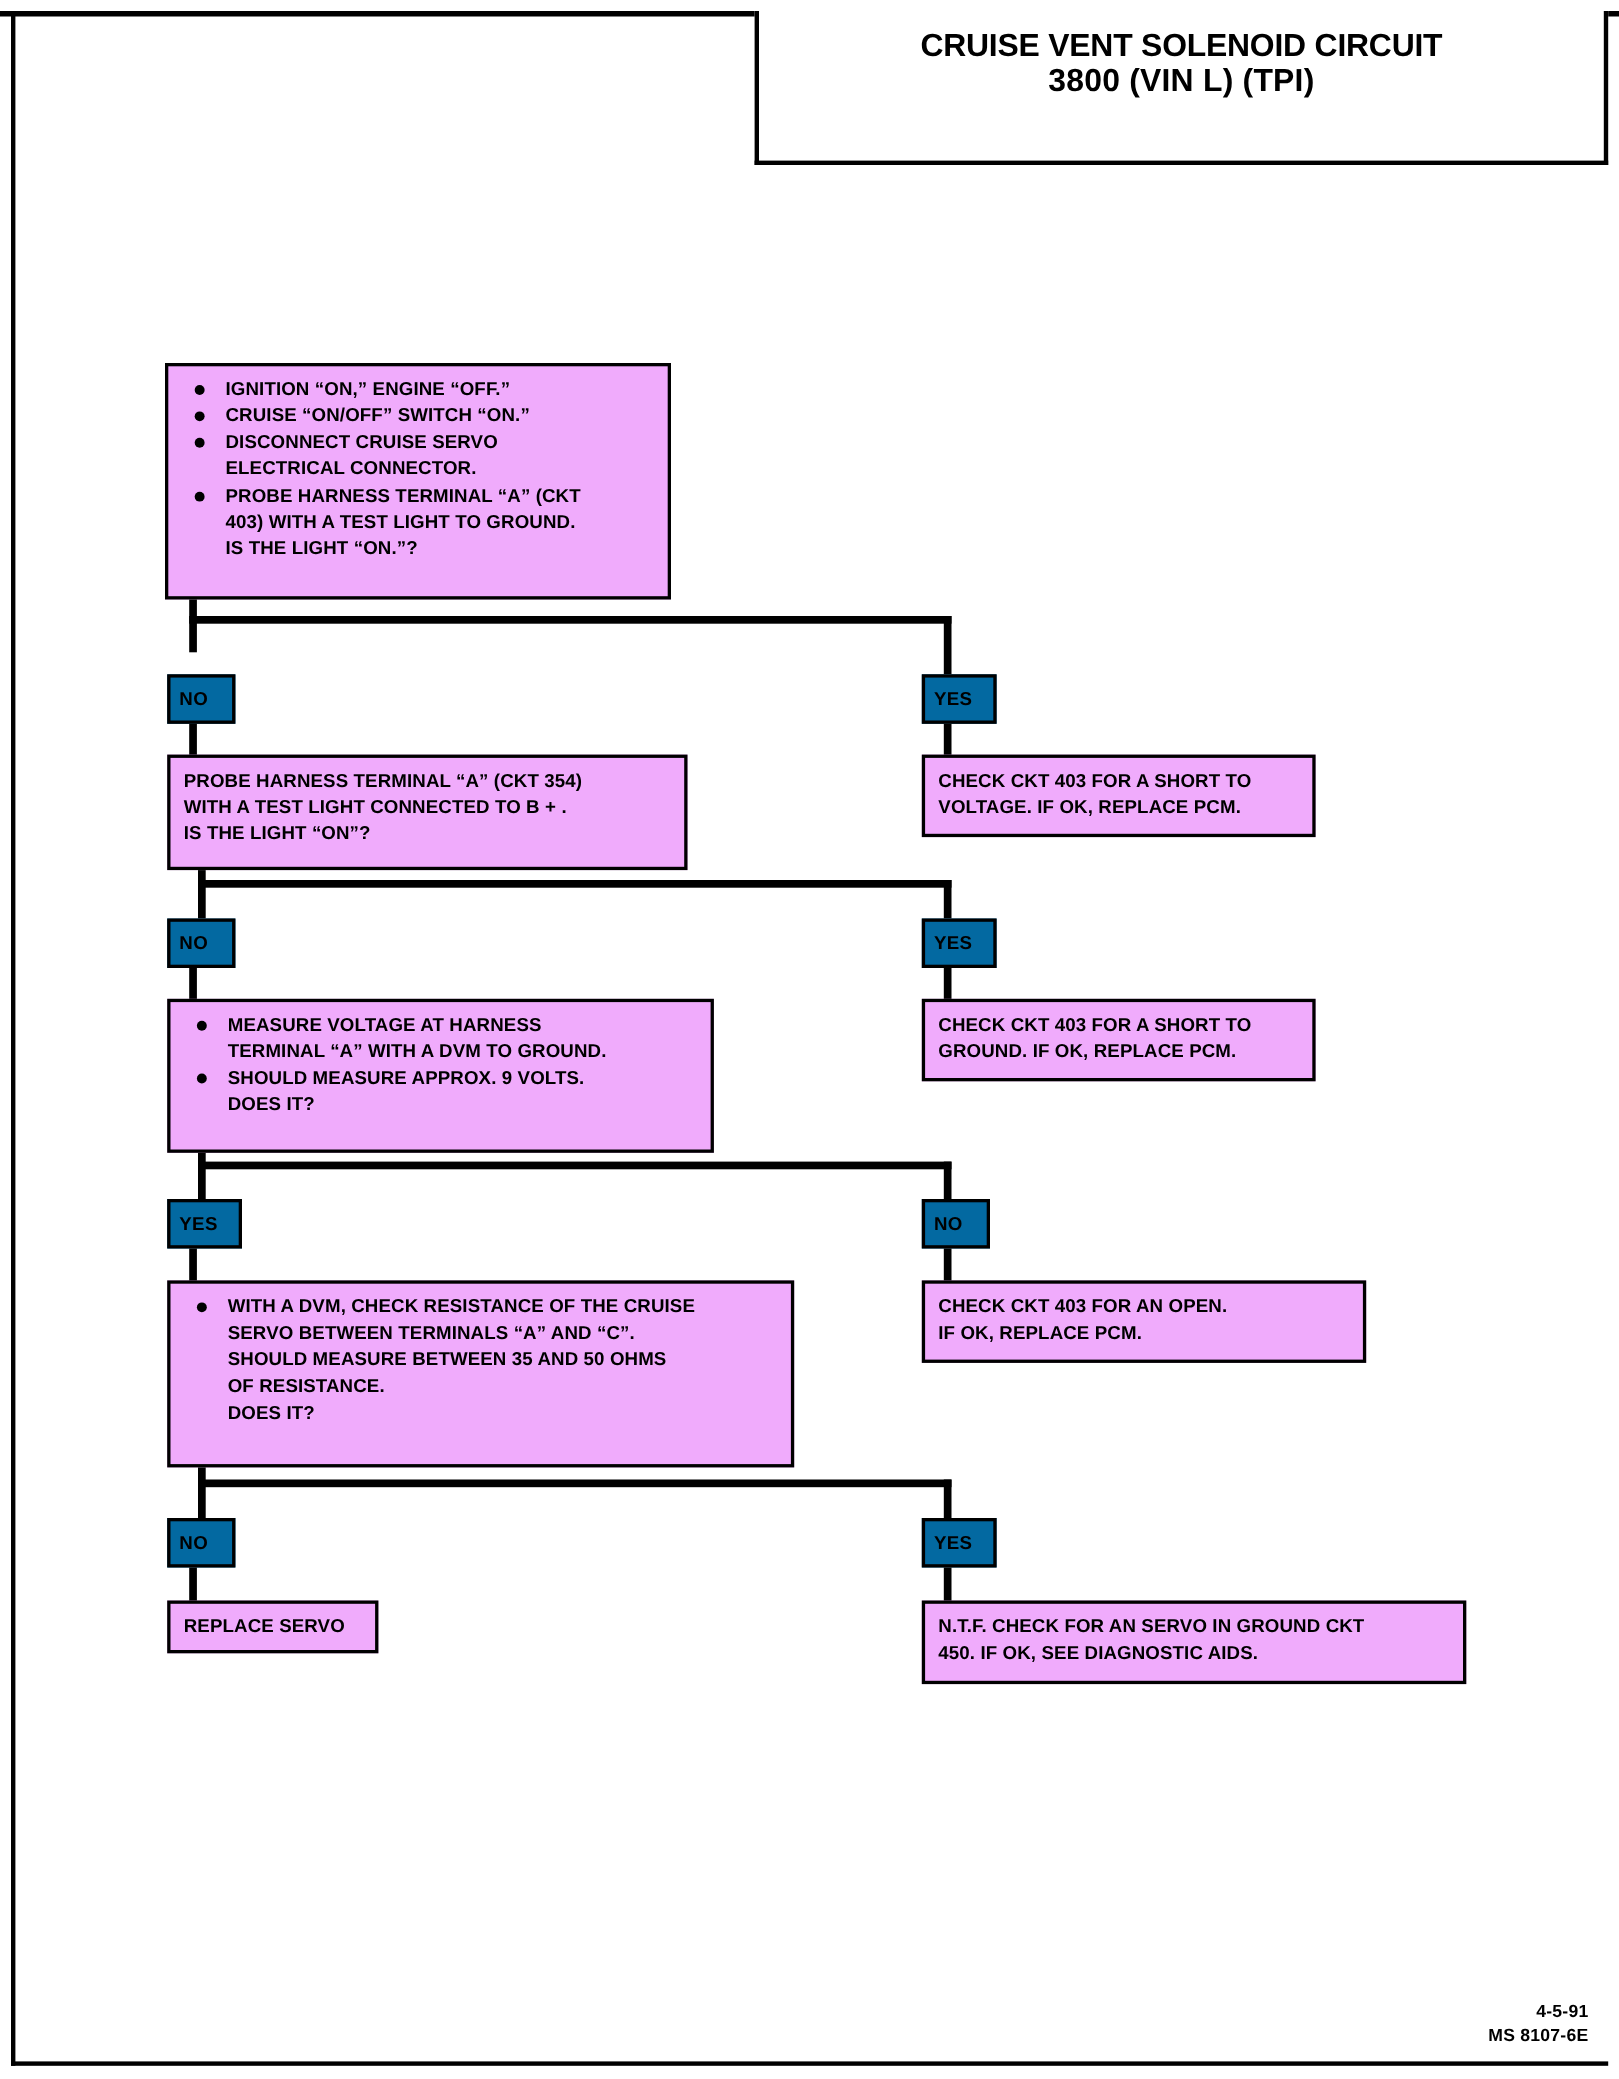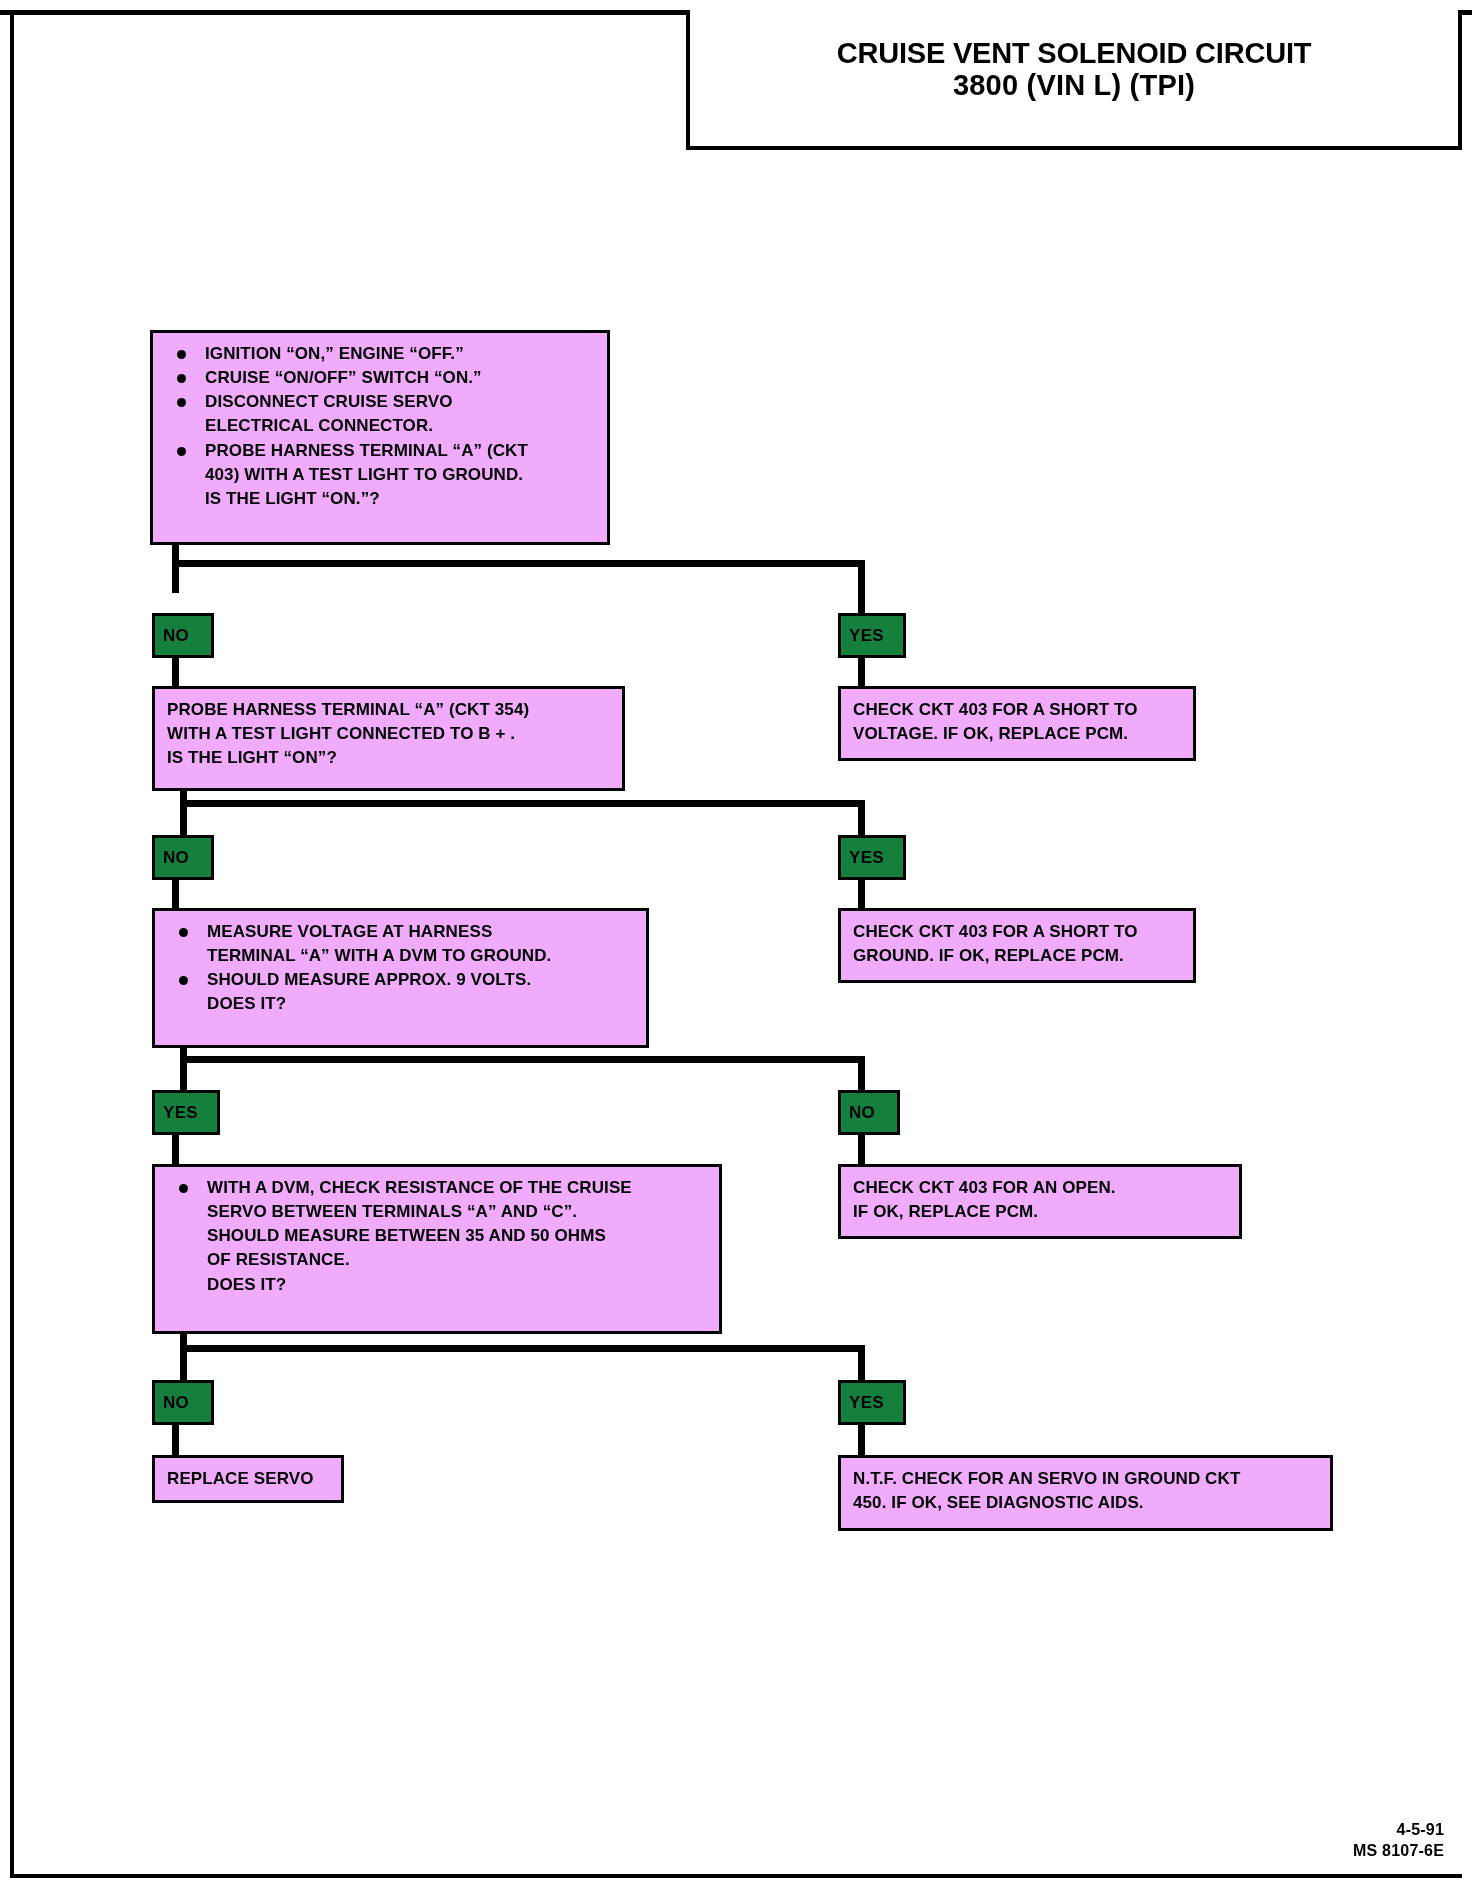--- a/index.html
+++ b/index.html
@@ -46,21 +46,21 @@
     font-size: 38px;
     font-weight: bold;
     letter-spacing: 0.5px;
     margin-top: 16px;
     line-height: 1.0;
   }
   .title-line2 {
     font-size: 29px;
     font-weight: bold;
     letter-spacing: -0.2px;
-    margin-top: 28px;
+    margin-top: 17px;
     line-height: 1.05;
   }
   .title-line3 {
     font-size: 29px;
     font-weight: bold;
     letter-spacing: 0.2px;
     margin-top: 2px;
     line-height: 1.05;
   }
 
@@ -93,21 +93,21 @@
     background: #000;
     border-radius: 50%;
   }
   .cont { padding-left: 40px; }
 
   
   .tag {
     position: absolute;
     box-sizing: border-box;
     border: 3px solid #000;
-    background: #15803d;
+    background: #0369a1;
     font-size: 17px;
     font-weight: bold;
     letter-spacing: 0.3px;
     display: flex;
     align-items: center;
     padding-left: 8px;
   }
 
   
   .conn { position: absolute; background: #000; }

